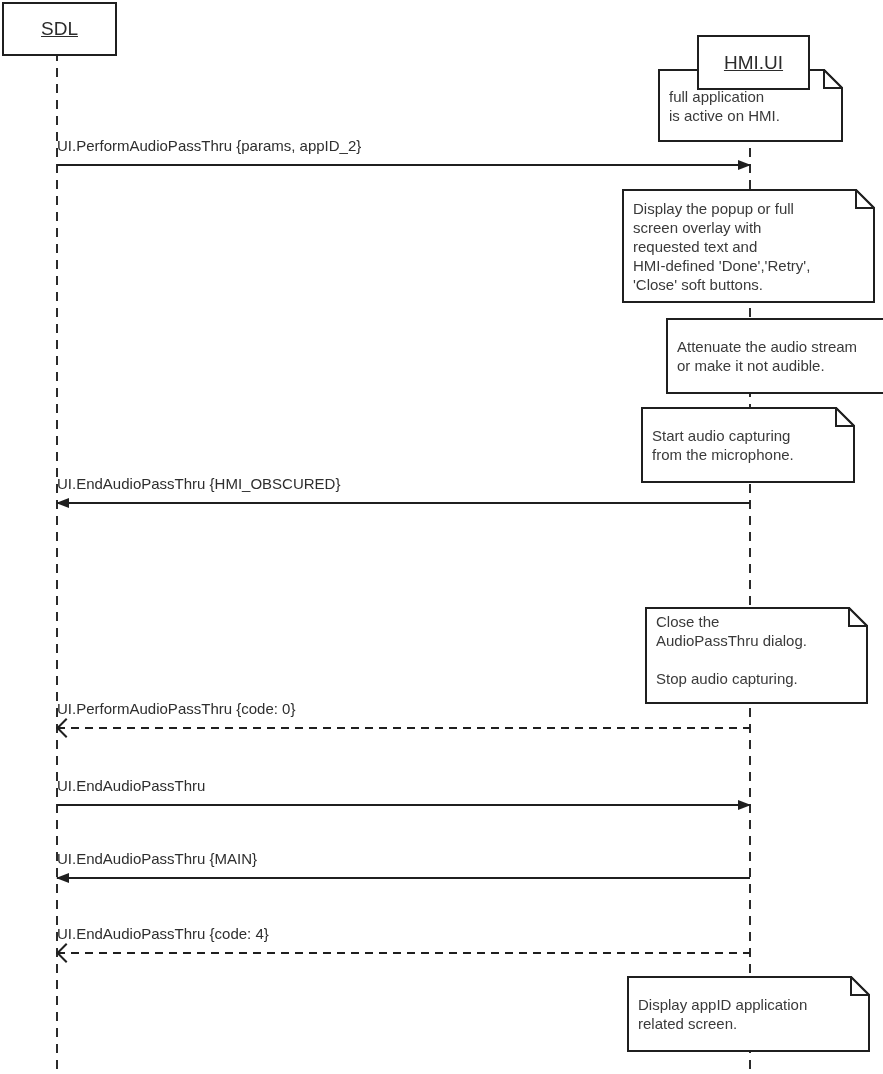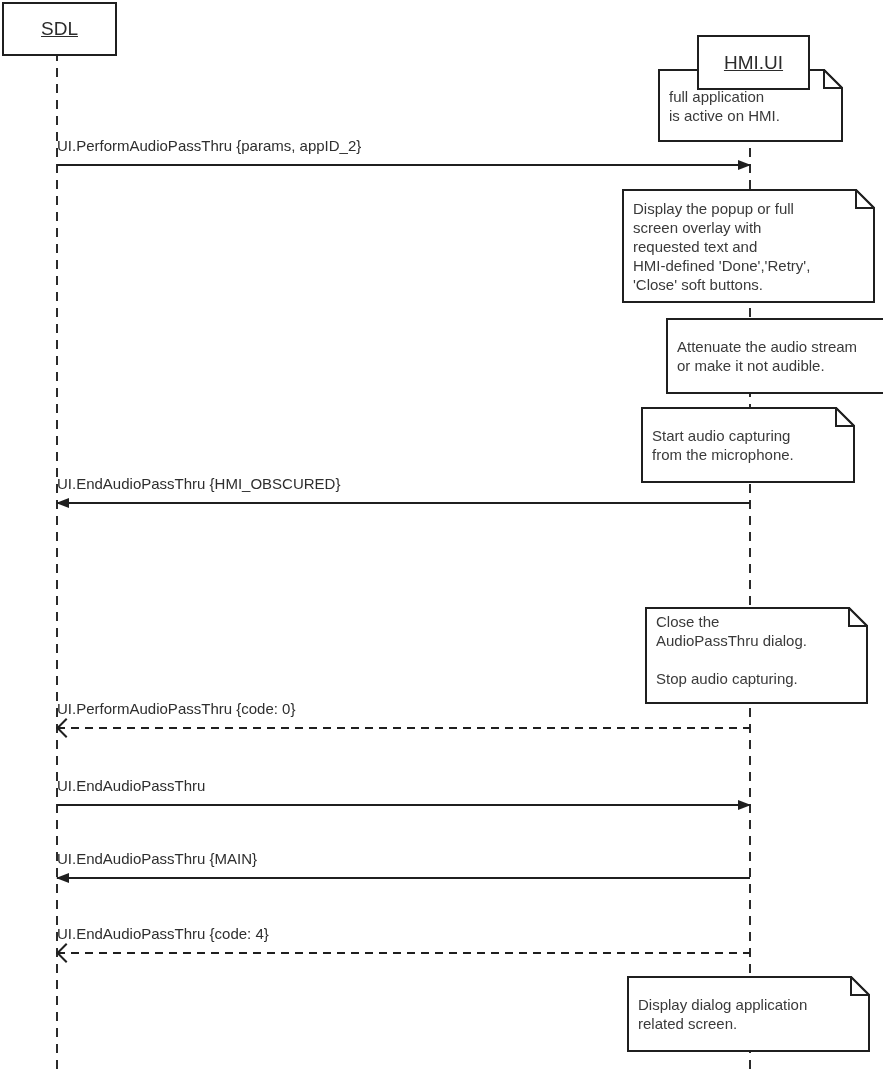--- a/index.html
+++ b/index.html
@@ -231,18 +231,18 @@
 Stop audio capturing.</span>
       </div>
   </div>
 
   <div class="note" style="left:627px; top:976px; width:243px; height:76px;">
       <svg class="note-bg" width="243" height="76" viewBox="0 0 243 76">
         <polygon points="1,1 224,1 242,19 242,75 1,75" fill="#ffffff" stroke="#1f1f1f" stroke-width="2"></polygon>
         <polygon points="224,1 224,19 242,19" fill="#ffffff" stroke="#1f1f1f" stroke-width="2"></polygon>
       </svg>
     <div class="note-text">
-        <span>Display dialog application
+        <span>Display appID application
 related screen.</span>
       </div>
   </div>
 
 </div>
 
 </body></html>

